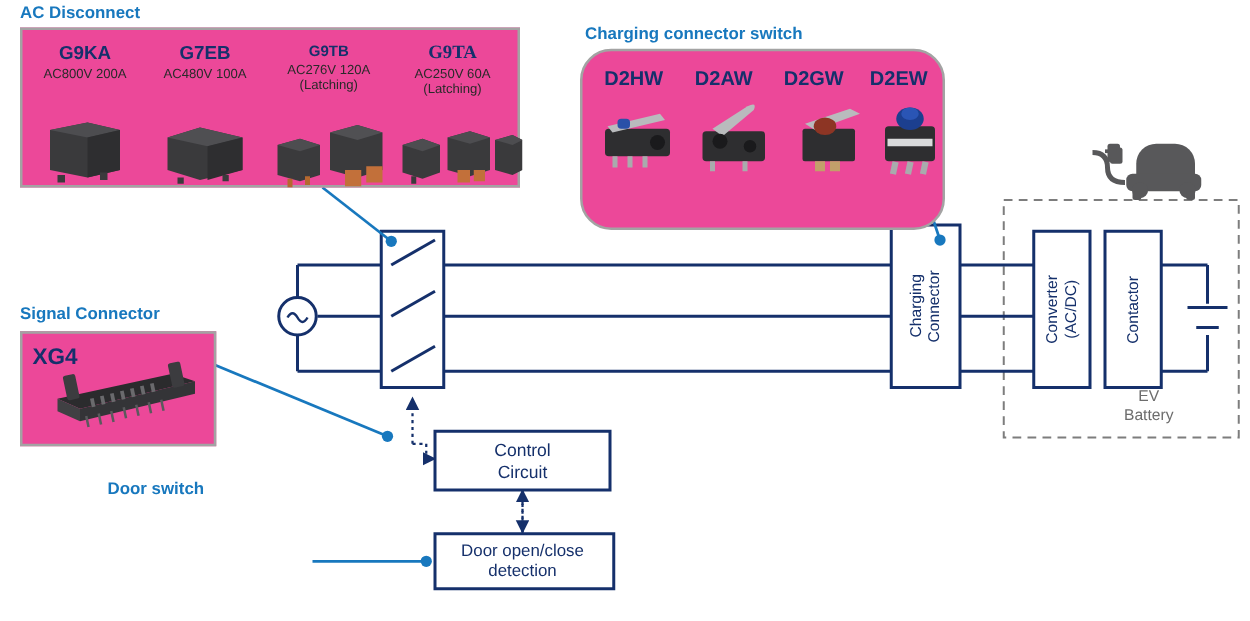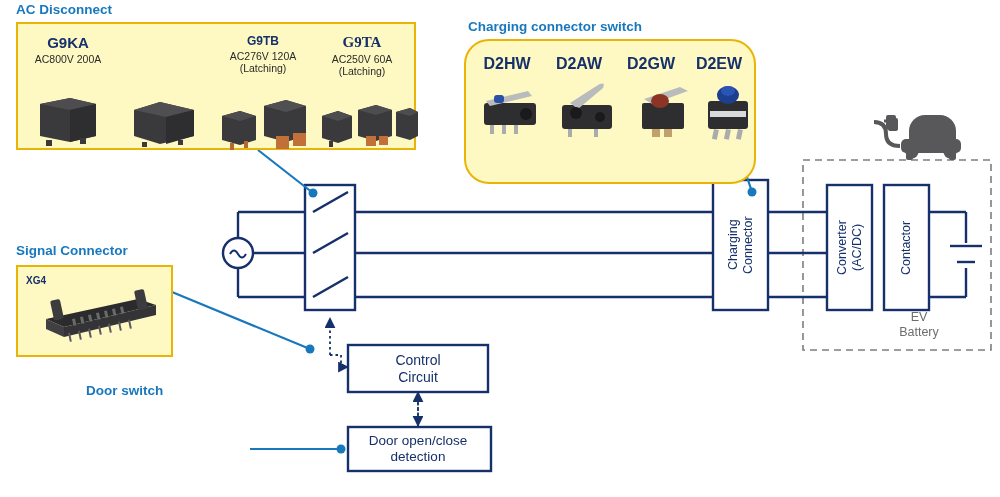--- a/index.html
+++ b/index.html
@@ -1,19 +1,19 @@
 <!DOCTYPE html>
 <html><head>
 <meta charset="utf-8">
 <style>
   html,body{margin:0;padding:0;}
   body{width:1000px;height:497px;background:#ffffff;font-family:"Liberation Sans",sans-serif;position:relative;overflow:hidden;}
   .stage{position:absolute;left:0;top:0;width:1000px;height:497px;}
   svg.layer{position:absolute;left:0;top:0;width:1000px;height:497px;}
-  .panel{position:absolute;border:2px solid #eab308;background:#fef9c3;box-sizing:border-box;}
+  .panel{position:absolute;border:2px solid #a3a3a3;background:#ec4899;box-sizing:border-box;}
   .panel-title{position:absolute;color:#1878be;font-weight:bold;font-size:13.5px;white-space:nowrap;}
   .part-name{font-weight:bold;color:#15306b;text-align:center;white-space:nowrap;}
   .part-spec{color:#2a2a2a;text-align:center;white-space:nowrap;line-height:1.15;}
   .blk-label{position:absolute;color:#15306b;font-size:12.5px;text-align:center;line-height:1.2;}
   .vert{writing-mode:vertical-rl;transform:rotate(180deg);}
   .evbat{position:absolute;color:#6d6d6d;font-size:12.5px;text-align:center;line-height:1.2;}
   .prod{position:absolute;}
 </style>
 </head>
 <body>
@@ -140,20 +140,24 @@
   <div class="evbat" style="left:894px;top:310px;width:50px;">
     <span>EV</span><br><span>Battery</span>
   </div>
 
   <div class="panel-title" style="left:16px;top:2px;">AC Disconnect</div>
   <div class="panel" style="left:16px;top:22px;width:400px;height:128px;">
     <div style="position:absolute;left:0;top:10px;width:100px;">
       <div class="part-name" style="font-size:15px;">G9KA</div>
       <div class="part-spec" style="font-size:10.5px;margin-top:2px;">AC800V 200A</div>
     </div>
+    <div style="position:absolute;left:96px;top:10px;width:100px;">
+      <div class="part-name" style="font-size:15px;">G7EB</div>
+      <div class="part-spec" style="font-size:10.5px;margin-top:2px;">AC480V 100A</div>
+    </div>
     <div style="position:absolute;left:192px;top:10px;width:106px;">
       <div class="part-name" style="font-size:12px;">G9TB</div>
       <div class="part-spec" style="font-size:10.5px;margin-top:2px;">AC276V 120A</div>
       <div class="part-spec" style="font-size:10.5px;">(Latching)</div>
     </div>
     <div style="position:absolute;left:292px;top:10px;width:104px;">
       <div class="part-name" style="font-size:15px;font-family:Liberation Serif, serif;">G9TA</div>
       <div class="part-spec" style="font-size:10.5px;margin-top:2px;">AC250V  60A</div>
       <div class="part-spec" style="font-size:10.5px;">(Latching)</div>
     </div>
@@ -244,21 +248,21 @@
         <rect x="244" y="38" width="36" height="6" fill="#d9dadb"></rect>
         <rect x="248" y="56" width="5" height="10" fill="#a9abad" transform="rotate(12 248 56)"></rect>
         <rect x="260" y="56" width="5" height="10" fill="#a9abad" transform="rotate(12 260 56)"></rect>
         <rect x="272" y="56" width="5" height="10" fill="#a9abad" transform="rotate(12 272 56)"></rect>
       </g>
     </svg>
   </div>
 
   <div class="panel-title" style="left:16px;top:243px;">Signal Connector</div>
   <div class="panel" style="left:16px;top:265px;width:157px;height:92px;">
-    <div class="part-name" style="position:absolute;left:8px;top:8px;text-align:left;font-size:10px;">XG4</div>
+    <div class="part-name" style="position:absolute;left:8px;top:8px;text-align:left;font-size:18px;">XG4</div>
     <svg class="prod" style="left:10px;top:22px;width:140px;height:62px;" viewBox="0 0 140 62">
       <polygon points="18,30 110,10 128,16 36,38" fill="#2b2b2d"></polygon>
       <polygon points="18,30 36,38 36,48 18,40" fill="#404043"></polygon>
       <polygon points="36,38 128,16 128,26 36,48" fill="#343437"></polygon>
       <rect x="22" y="12" width="10" height="20" rx="2" fill="#3c3c3f" transform="rotate(-12 22 12)"></rect>
       <rect x="106" y="2" width="10" height="20" rx="2" fill="#3c3c3f" transform="rotate(-12 106 2)"></rect>
       <g fill="#6a6a6d">
         <rect x="44" y="30" width="3" height="7" transform="rotate(-12 44 30)"></rect>
         <rect x="52" y="28" width="3" height="7" transform="rotate(-12 52 28)"></rect>
         <rect x="60" y="26" width="3" height="7" transform="rotate(-12 60 26)"></rect>

